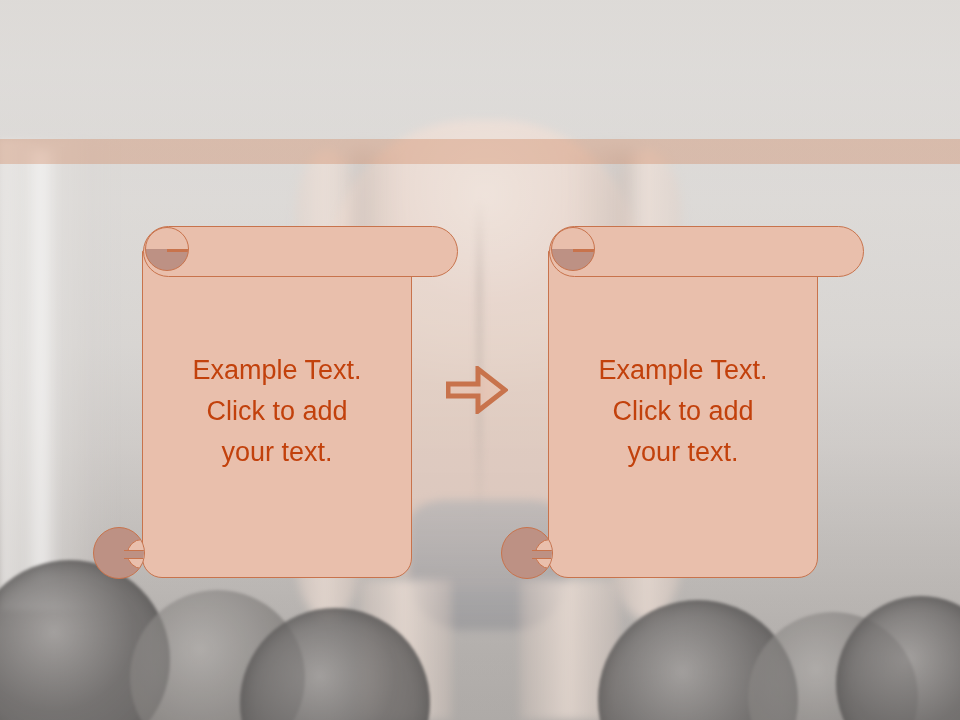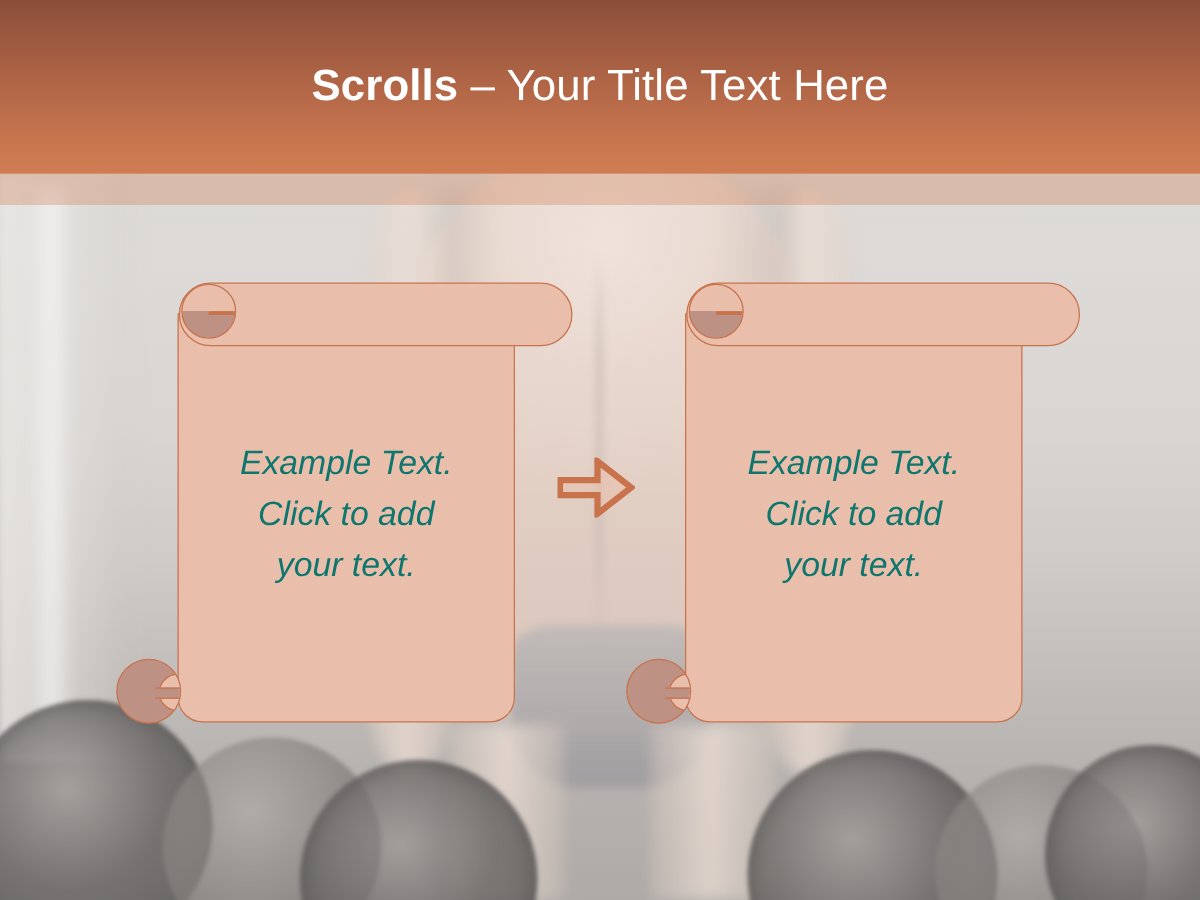--- a/index.html
+++ b/index.html
@@ -255,24 +255,23 @@
     right: -2px; top: 22px;
     width: 22px; height: 9px;
     background: #bd9184;
     border-top: 1px solid #c8734c;
     border-bottom: 1px solid #c8734c;
     box-sizing: border-box;
   }
   .scroll-text {
     position: absolute;
     text-align: center;
-    font-style: italic;
     font-size: 27px;
     line-height: 41px;
-    color: #0f766e;
+    color: #c2410c;
   }
 
   
   #arrow {
     position: absolute;
     left: 446px; top: 366px;
     width: 62px; height: 48px;
   }
 </style>
 </head>
@@ -298,25 +297,20 @@
     <div class="plate rim" style="left:130px; top:590px; width:175px; height:175px;"></div>
     <div class="plate dark" style="left:240px; top:608px; width:190px; height:190px;"></div>
     <div class="plate dark" style="left:598px; top:600px; width:200px; height:200px;"></div>
     <div class="plate rim" style="left:748px; top:612px; width:170px; height:170px;"></div>
     <div class="plate dark" style="left:836px; top:596px; width:170px; height:175px;"></div>
 
     <div class="bg-fade"></div>
     <div class="bg-band"></div>
   </div>
 
-  <div id="header">
-    <div id="title">
-      <span class="strong">Scrolls</span><span class="light"> – </span><span class="light">Your Title Text Here</span>
-    </div>
-  </div>
 
   <div class="scroll" style="left:0; top:0; width:960px; height:720px;">
 
     <div class="scroll-body" style="left:142px; top:250px; width:270px; height:328px;"></div>
 
     <div class="scroll-roll" style="left:143px; top:226px; width:315px; height:51px;"></div>
 
     <div class="curl-top" style="left:145px; top:227px;"></div>
 
     <div class="curl-bottom" style="left:93px; top:527px;">

